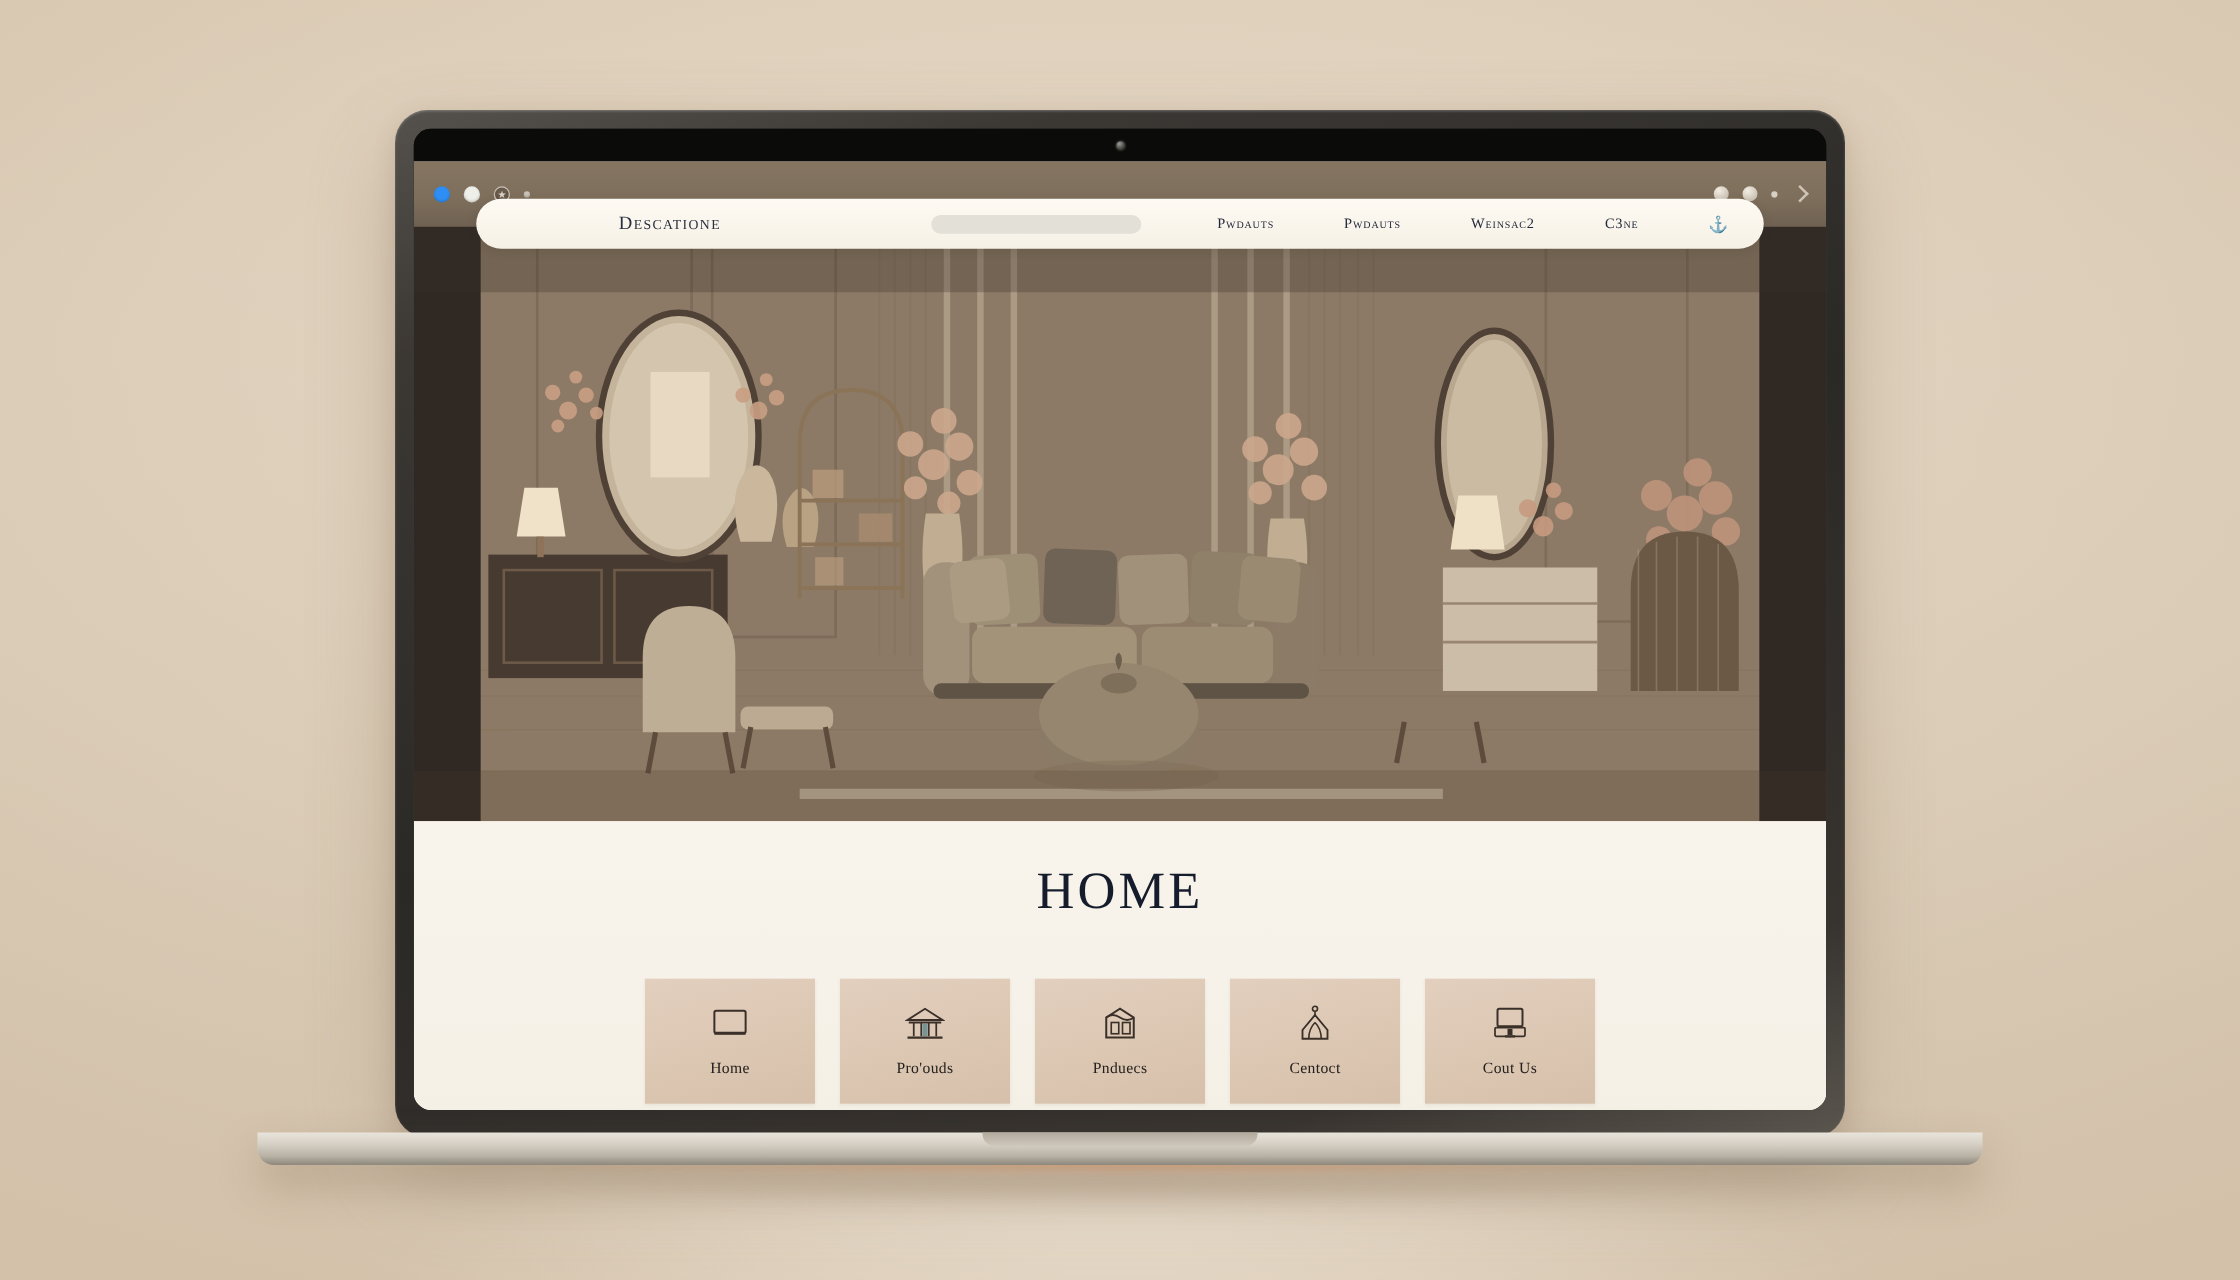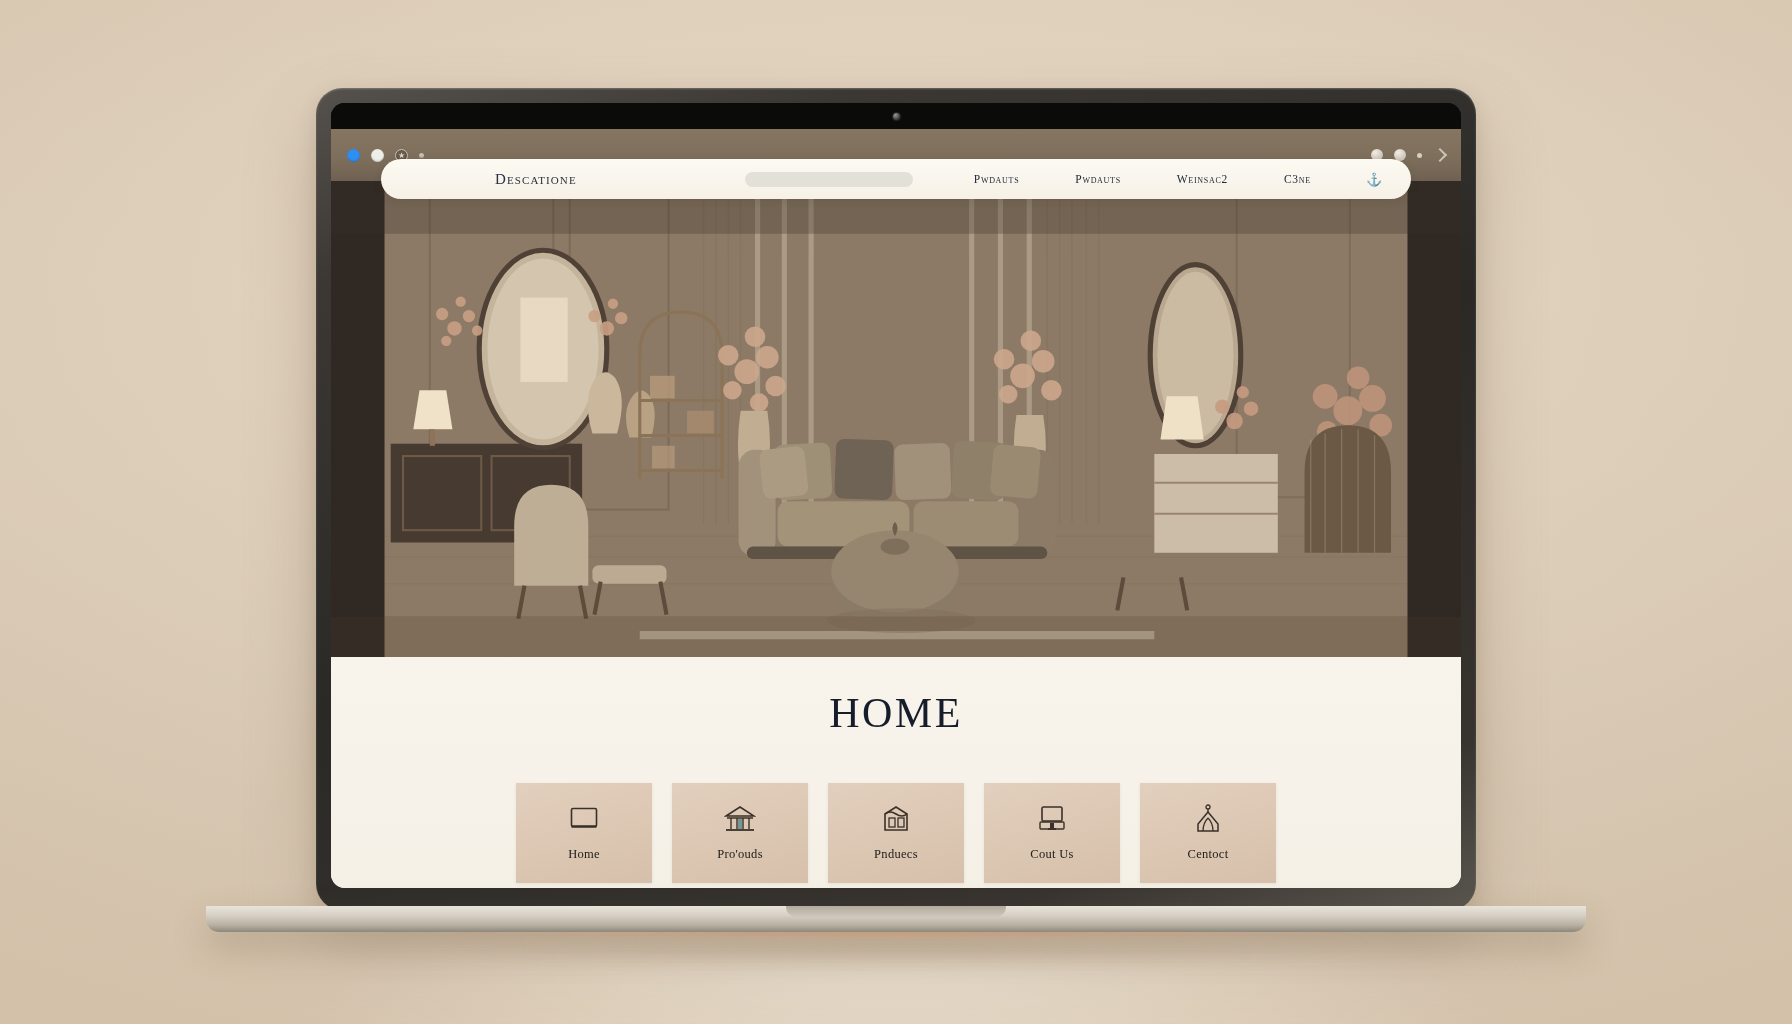--- a/index.html
+++ b/index.html
@@ -639,48 +639,48 @@
                 </div>
                 <div class="card-label">Pnduecs</div>
               </div>
 
             </div>
 
 
             <div class="card-col">
               <div class="card">
                 <div class="card-icon">
-                  <svg width="30" height="28" viewBox="0 0 30 28">
-                    <rect x="5" y="2" width="20" height="14" rx="1.5" fill="none" stroke="#3a3029" stroke-width="1.6"></rect>
-                    <rect x="3" y="17" width="24" height="7" rx="1" fill="none" stroke="#3a3029" stroke-width="1.4"></rect>
-                    <rect x="13" y="18" width="4" height="5" fill="#3a3029"></rect>
-                    <line x1="11" y1="24" x2="19" y2="24" stroke="#3a3029" stroke-width="1.8"></line>
-                  </svg>
-                </div>
-                <div class="card-label">Cout Us</div>
-              </div>
-
-            </div>
-
-            <div class="card-col">
-              <div class="card">
-                <div class="card-icon">
                   <svg width="28" height="30" viewBox="0 0 28 30">
                     <circle cx="14" cy="3" r="2" fill="none" stroke="#3a3029" stroke-width="1.3"></circle>
                     <line x1="14" y1="5" x2="14" y2="9" stroke="#3a3029" stroke-width="1.3"></line>
                     <path d="M14 8 L24 20 L24 27 L4 27 L4 20 Z" fill="none" stroke="#3a3029" stroke-width="1.5"></path>
                     <path d="M14 14 q-5 5 -5 13" fill="none" stroke="#3a3029" stroke-width="1.3"></path>
                     <path d="M14 14 q5 5 5 13" fill="none" stroke="#3a3029" stroke-width="1.3"></path>
                   </svg>
                 </div>
                 <div class="card-label">Centoct</div>
               </div>
 
             </div>
 
+            <div class="card-col">
+              <div class="card">
+                <div class="card-icon">
+                  <svg width="30" height="28" viewBox="0 0 30 28">
+                    <rect x="5" y="2" width="20" height="14" rx="1.5" fill="none" stroke="#3a3029" stroke-width="1.6"></rect>
+                    <rect x="3" y="17" width="24" height="7" rx="1" fill="none" stroke="#3a3029" stroke-width="1.4"></rect>
+                    <rect x="13" y="18" width="4" height="5" fill="#3a3029"></rect>
+                    <line x1="11" y1="24" x2="19" y2="24" stroke="#3a3029" stroke-width="1.8"></line>
+                  </svg>
+                </div>
+                <div class="card-label">Cout Us</div>
+              </div>
+
+            </div>
+
           </div>
         </div>
 
       </div>
     </div>
   </div>
 
   <div class="floor-shadow"></div>
   <div class="base-glow"></div>
   <div class="base">

